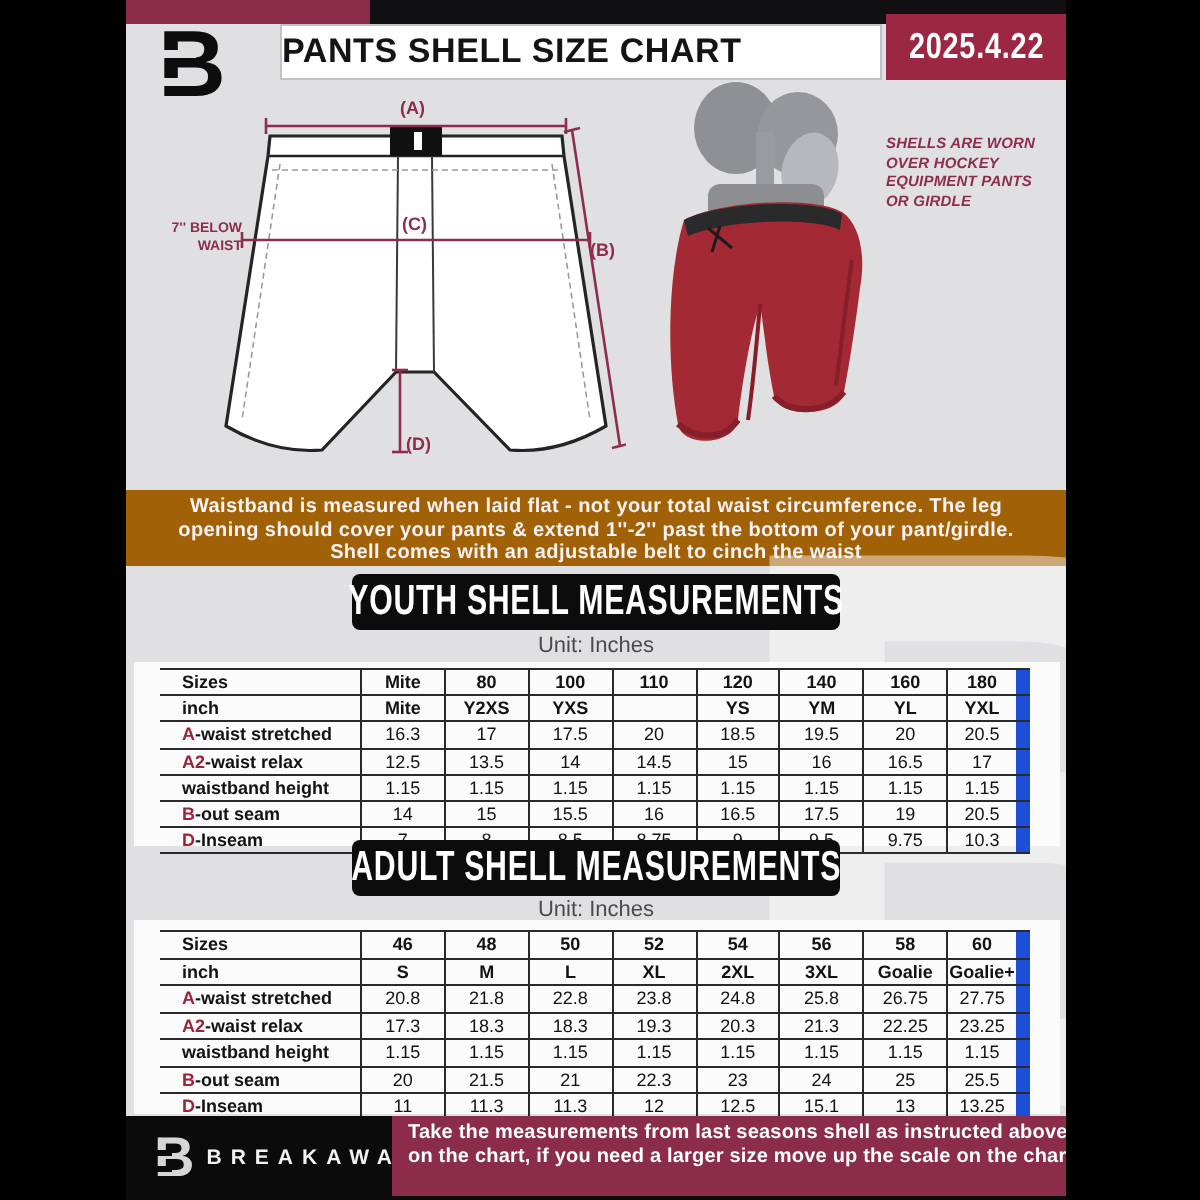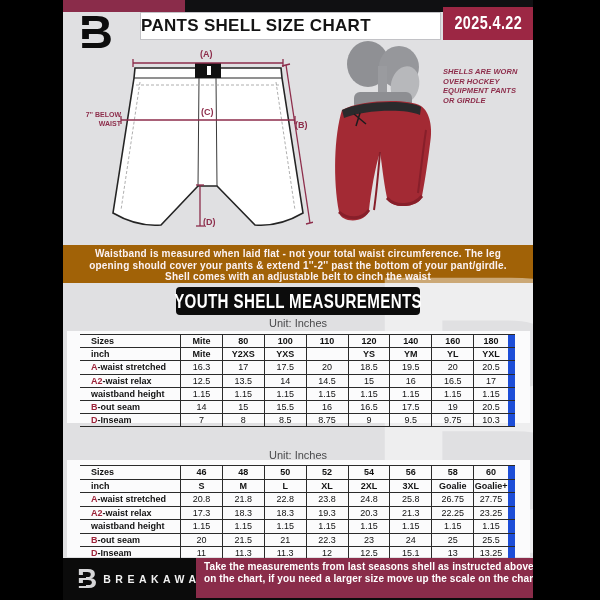--- a/index.html
+++ b/index.html
@@ -239,20 +239,23 @@
         <div class="tcell tval">8</div>
         <div class="tcell tval">8.5</div>
         <div class="tcell tval">8.75</div>
         <div class="tcell tval">9</div>
         <div class="tcell tval">9.5</div>
         <div class="tcell tval">9.75</div>
         <div class="tcell tval">10.3</div>
       </div>
     </div>
 
+  <div class="sec-banner banner-adult">
+    <span>ADULT SHELL MEASUREMENTS</span>
+  </div>
   <div class="unit unit-adult">Unit: Inches</div>
   <div class="band band-adult"></div>
   <div class="table table-adult">
       <div class="trow thead">
         <div class="tcell tlabel">Sizes</div>
         <div class="tcell tval">46</div>
         <div class="tcell tval">48</div>
         <div class="tcell tval">50</div>
         <div class="tcell tval">52</div>
         <div class="tcell tval">54</div>

